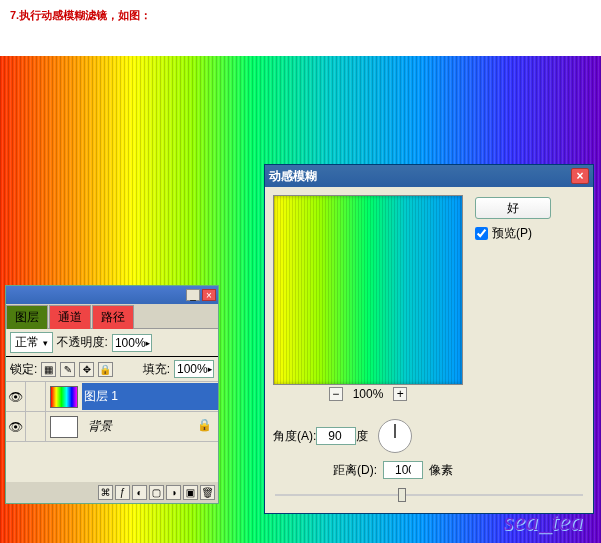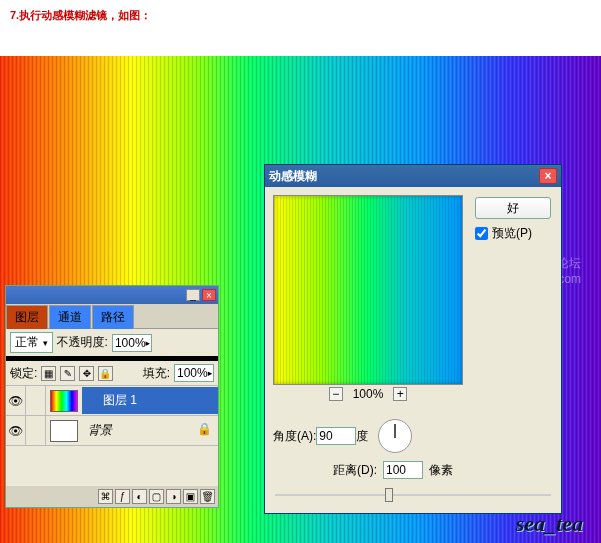--- a/index.html
+++ b/index.html
@@ -1,61 +1,61 @@
 <!DOCTYPE html>
 <html><head>
 <meta charset="utf-8">
 <style>
 *{margin:0;padding:0;box-sizing:border-box;font-family:"SimSun",Arial,sans-serif;font-size:12px}
 body{width:601px;height:543px;background:#fff;position:relative;overflow:hidden}
 .caption{color:#c00;font-weight:bold;padding:8px 10px;font-size:11px}
 .rainbow-bg{position:absolute;left:0;top:56px;width:601px;height:487px;background:linear-gradient(90deg,#f30 0%,#f90 12%,#ff0 22%,#9f0 32%,#0f6 42%,#0cc 55%,#09f 70%,#33f 85%,#60c 100%)}
 .rainbow-bg::after{content:"";position:absolute;inset:0;background:repeating-linear-gradient(90deg,rgba(0,0,0,.15) 0 1px,transparent 1px 2px,rgba(255,255,255,.1) 2px 3px,transparent 3px 4px)}
 .watermark{position:absolute;right:20px;top:255px;color:#fff;opacity:.4;font-size:14px;text-align:right}
-.sig{position:absolute;right:18px;bottom:6px;color:#0f172a;font-family:cursive;font-style:italic;font-size:22px;font-weight:bold;text-shadow:1px 1px #9cf}
+.sig{position:absolute;right:18px;bottom:6px;color:#6d28d9;font-family:cursive;font-style:italic;font-size:26px;font-weight:normal;text-shadow:1px 1px #9cf}
 
-.dlg{position:absolute;left:264px;top:164px;width:298px;background:#ece9d8;border:1px solid #003c74}
+.dlg{position:absolute;left:264px;top:164px;width:330px;background:#ece9d8;border:1px solid #003c74}
 .titlebar{height:22px;background:linear-gradient(#3a6ea8,#2b5ea1);color:#fff;display:flex;align-items:center;padding:0 4px;font-weight:bold;justify-content:space-between}
 .closebtn{width:18px;height:16px;background:#e55;border:1px solid #a33;color:#fff;display:flex;align-items:center;justify-content:center;border-radius:2px}
 .dlg-body{padding:8px;display:flex;gap:10px}
 .preview{width:190px;height:190px;background:linear-gradient(90deg,#ff0 0%,#9f0 25%,#0f6 50%,#0cc 70%,#09f 100%);border:1px solid #888;box-shadow:inset 0 0 4px rgba(0,0,0,.3);position:relative}
 .preview::after{content:"";position:absolute;inset:0;background:repeating-linear-gradient(90deg,rgba(0,0,0,.12) 0 1px,transparent 1px 3px)}
 .right-col{display:flex;flex-direction:column;gap:6px;padding:2px}
 .winbtn{width:76px;height:22px;background:linear-gradient(#fff,#eee);border:1px solid #7a9;border-radius:3px}
 .chk{display:flex;align-items:center;gap:4px;}
 .zoom-row{display:flex;align-items:center;justify-content:center;gap:10px;padding:2px 0 6px}
 .sq{width:14px;height:14px;border:1px solid #888;display:flex;align-items:center;justify-content:center;background:#f5f5f0}
 .angle-row{display:flex;align-items:center;gap:0;padding:4px 8px}
-.angle-inp{width:40px;height:18px;border:1px solid #7a9;background:#fff;padding:0 2px}
+.angle-inp{width:40px;height:18px;border:1px solid #7a9;background:#fff;padding:0 11px}
 .dial{width:34px;height:34px;border:1px solid #999;border-radius:50%;background:#fff;position:relative;margin-left:10px}
 .dial::after{content:"";position:absolute;left:15px;top:4px;width:2px;height:14px;background:#555}
 .dist-row{display:flex;align-items:center;gap:6px;padding:4px 8px}
 .slider{height:20px;margin:2px 10px 8px;position:relative;background:linear-gradient(#ccc,#ccc) no-repeat center/100% 2px}
 .thumb{position:absolute;left:40%;top:3px;width:8px;height:14px;background:#e8e8d8;border:1px solid #777}
 
 .layers{position:absolute;left:5px;top:285px;width:214px;background:#ece9d8;border:1px solid #6a8}
 .lyr-title{height:18px;background:linear-gradient(#4a7ad0,#3668b8);display:flex;justify-content:flex-end;align-items:center;padding:0 2px;gap:2px}
 .lyr-title .mini{width:14px;height:12px;background:#e8e4d4;border:1px solid #888;font-size:10px;display:flex;align-items:center;justify-content:center}
 .lyr-title .xc{background:#e55;border:1px solid #a33;color:#fff}
 .tabs{display:flex;background:#d6d3c3;border-bottom:1px solid #999}
-.tab{padding:3px 8px;background:#3b82f6;border:1px solid #999;border-bottom:none;margin-right:1px;position:relative;top:1px}
-.tab:first-child{background:#c2410c}
-.row1{display:flex;align-items:center;padding:3px 4px;gap:4px;border-bottom:5px solid #000000}
+.tab{padding:3px 8px;background:#ef4444;border:1px solid #999;border-bottom:none;margin-right:1px;position:relative;top:1px}
+.tab:first-child{background:#4d7c0f}
+.row1{display:flex;align-items:center;padding:3px 4px;gap:4px;border-bottom:1px solid #000000}
 .sel{background:#fff;border:1px solid #7a9;padding:1px 4px;display:flex;align-items:center;gap:4px}
 .pct{width:40px;background:#fff;border:1px solid #7a9;padding:1px 2px;display:flex;align-items:center}
 .tri{font-size:9px}
 .row2{display:flex;align-items:center;padding:3px 4px;gap:4px;border-bottom:1px solid #bbb}
 .ico{width:15px;height:15px;border:1px solid #888;background:#f0ede0;display:inline-flex;align-items:center;justify-content:center;font-size:10px}
 .layer-item{display:flex;align-items:center;border-bottom:1px solid #bbb;height:30px}
 .eye{width:20px;display:flex;justify-content:center;border-right:1px solid #bbb;height:100%;align-items:center}
 .link{width:20px;border-right:1px solid #bbb;height:100%}
 .thumb-sw{width:28px;height:22px;border:1px solid #666;margin:0 4px}
 .tsw1{background:linear-gradient(90deg,#f00,#ff0,#0f0,#0ff,#00f,#f0f)}
 .tsw2{background:#fff}
-.lbl-sel{background:#316ac5;color:#fff;flex:1;padding:5px 21px}
+.lbl-sel{background:#316ac5;color:#fff;flex:1;padding:5px 2px}
 .lbl-pl{flex:1;padding:5px 6px}
 .footer{display:flex;justify-content:flex-end;padding:3px;gap:2px;background:#d6d3c3}
 </style>
 </head>
 <body>
 
 <div class="caption">7.执行动感模糊滤镜，如图：</div>
 <div class="rainbow-bg"></div>
 <div class="watermark">
   <div>PS论坛</div>

